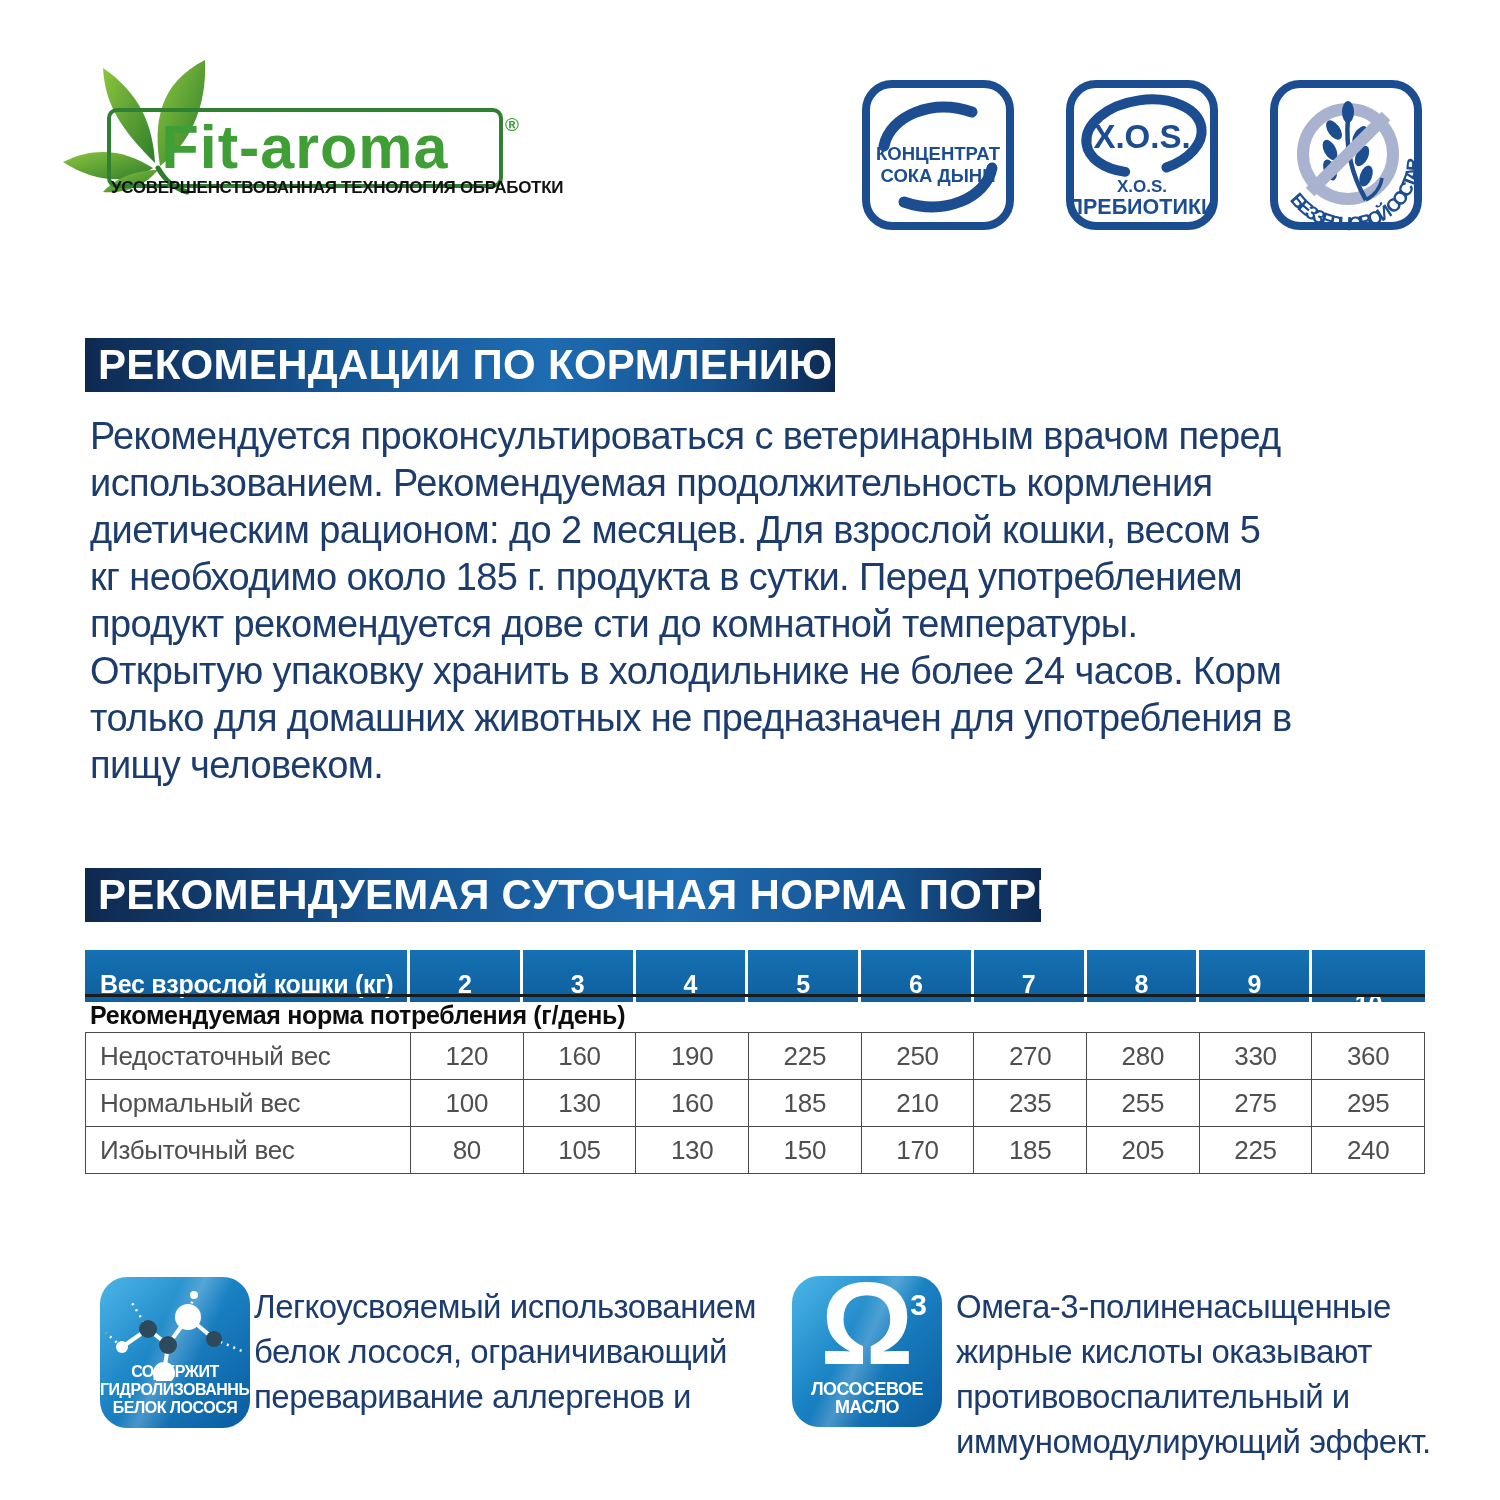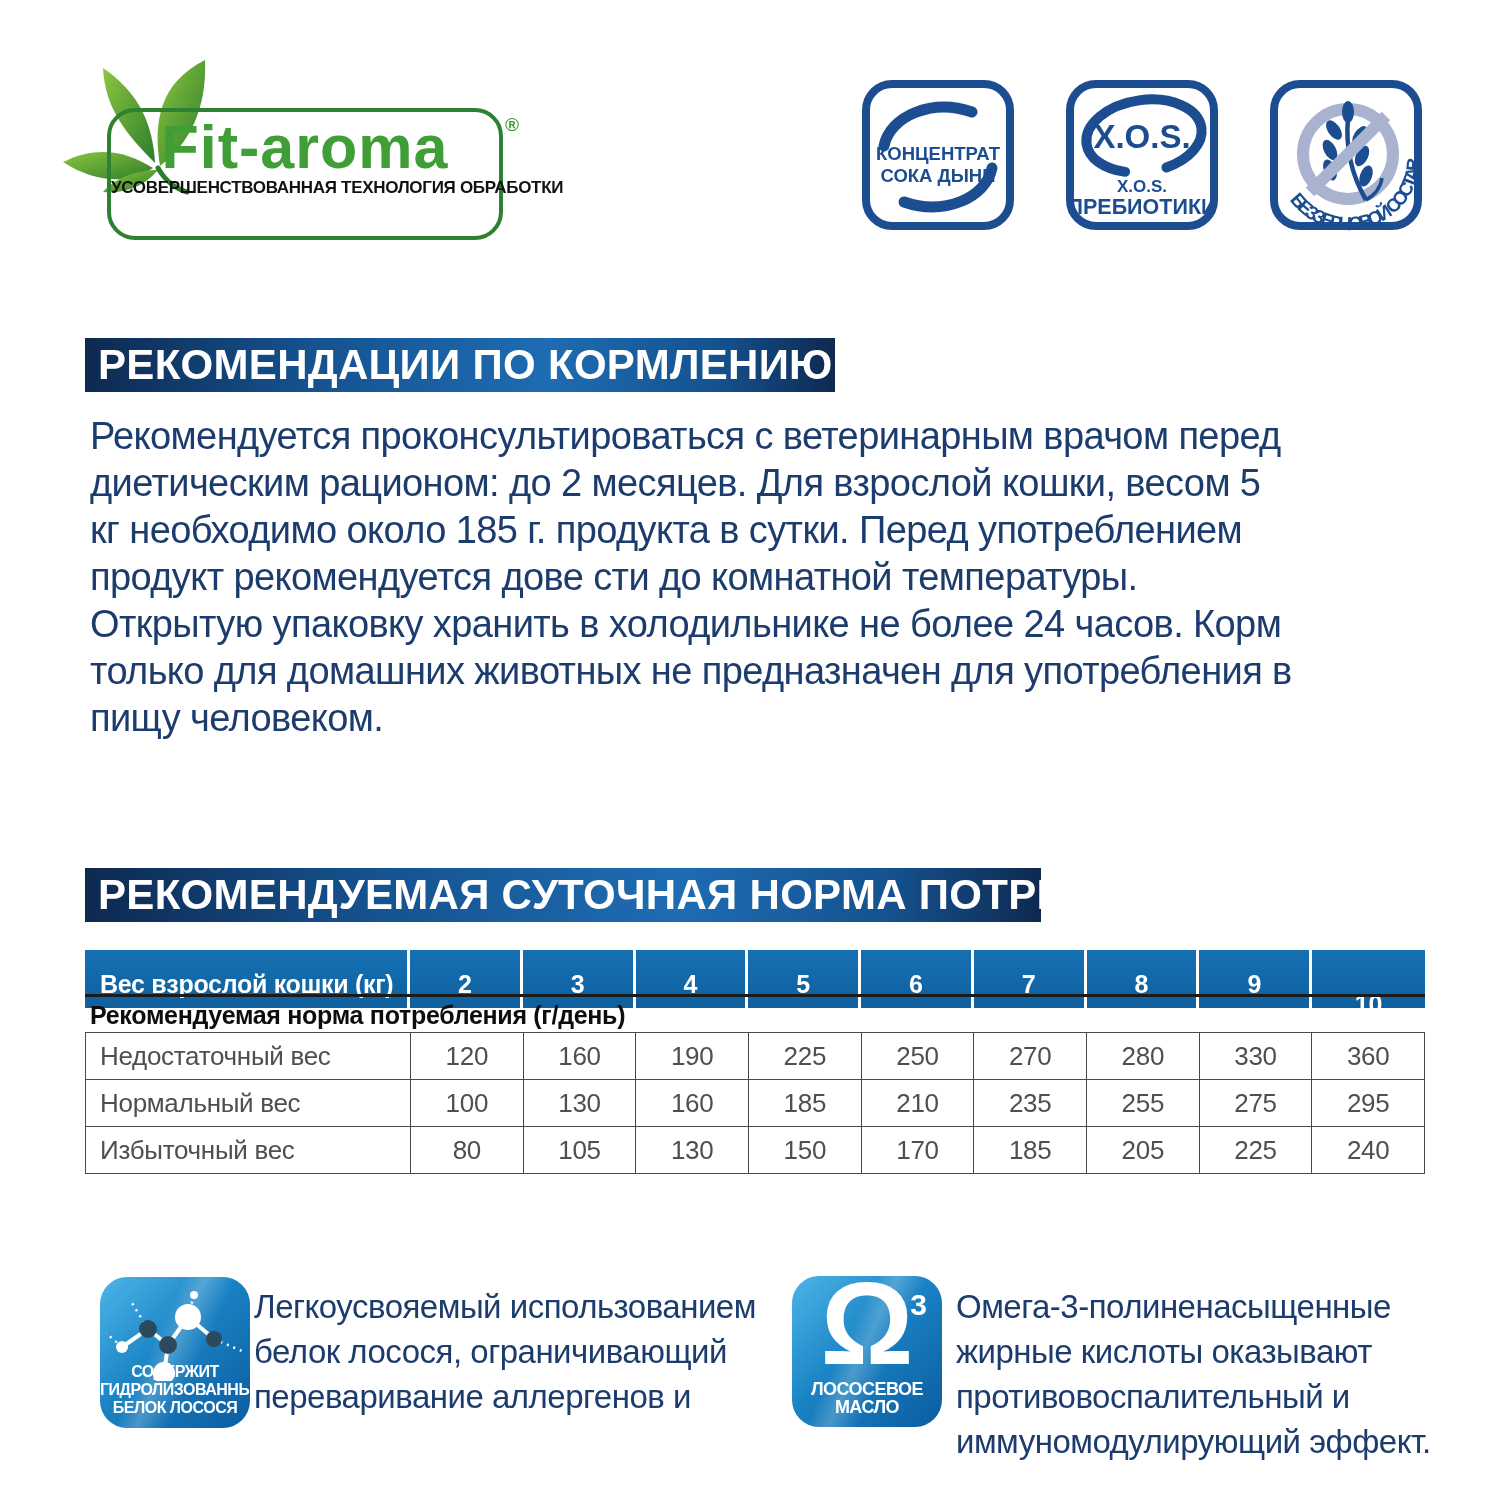--- a/index.html
+++ b/index.html
@@ -1,22 +1,22 @@
 <!DOCTYPE html>
 <html><head>
 <meta charset="utf-8">
 <style>
   html,body{margin:0;padding:0;background:#fff;}
   body{width:1500px;height:1500px;position:relative;overflow:hidden;
        font-family:"Liberation Sans","DejaVu Sans",sans-serif;}
   .abs{position:absolute;}
 
   
-  .logo-frame{position:absolute;left:107px;top:108px;width:396px;height:132px;
-    border:4px solid #2f8033;border-radius:28px;box-sizing:border-box;text-align:center;}
+  .logo-frame{position:absolute;left:107px;top:108px;width:396px;height:80px;
+    border:4px solid #2f8033;border-radius:10px;box-sizing:border-box;text-align:center;}
   .brand{font-size:61px;font-weight:bold;color:#3f9e35;letter-spacing:1px;
     line-height:62px;margin-top:4px;white-space:nowrap;}
   .brand-reg{position:absolute;top:2px;right:-20px;font-size:19px;font-weight:bold;color:#3f9e35;}
   .logo-sub{font-size:17px;font-weight:bold;color:#111;letter-spacing:-0.3px;white-space:nowrap;}
 
   
   .badge{position:absolute;top:80px;width:152px;height:150px;box-sizing:border-box;
     border:8px solid #1c4d91;border-radius:30px;background:#fff;}
   .badge svg{overflow:visible;display:block;}
 
@@ -26,21 +26,21 @@
     color:#fff;font-weight:bold;font-size:42px;line-height:54px;
     padding-left:13px;box-sizing:border-box;letter-spacing:0.3px;white-space:nowrap;}
   #band-feeding{top:338px;width:750px;}
   #band-daily{top:868px;width:956px;}
 
   
   .para{position:absolute;left:90px;top:413px;color:#1c3c6d;font-size:38px;}
   .para div{line-height:47px;white-space:nowrap;letter-spacing:-0.6px;}
 
   
-  .thead{position:absolute;left:85px;top:950px;width:1340px;height:58px;
+  .thead{position:absolute;left:85px;top:950px;width:1340px;height:52px;
     display:grid;grid-template-columns:325px repeat(9,1fr);
     background:linear-gradient(180deg,#1571b3 0%,#0f5f9e 100%);}
   .thead .th{border-right:3px solid #fff;display:flex;align-items:center;justify-content:center;
     color:#fff;font-weight:bold;font-size:25px;box-sizing:border-box;}
   .thead .th:last-child{border-right:none;margin-top:40px;}
   .thead .th.lbl{justify-content:flex-start;padding-left:15px;letter-spacing:-0.3px;}
   .blackline{position:absolute;left:85px;top:994px;width:1340px;height:3px;background:#1b1b1b;}
   .subheader{position:absolute;left:90px;top:1001px;font-size:25px;font-weight:bold;
     color:#0d0d0d;letter-spacing:-0.3px;}
   .tgrid{position:absolute;left:85px;top:1032px;width:1340px;
@@ -131,20 +131,21 @@
       <text font-size="19" font-weight="bold" fill="#1c4d91" letter-spacing="0.5">
         <textPath href="#gfArc" startOffset="1" textLength="182">БЕЗЗЕРНОВОЙ СОСТАВ</textPath>
       </text>
     </svg>
   </div>
 
   <div class="band" id="band-feeding">РЕКОМЕНДАЦИИ ПО КОРМЛЕНИЮ</div>
 
   <div class="para">
     <div>Рекомендуется проконсультироваться с ветеринарным врачом перед</div>
+    <div>использованием. Рекомендуемая продолжительность кормления</div>
     <div>диетическим рационом: до 2 месяцев. Для взрослой кошки, весом 5</div>
     <div>кг необходимо около 185 г. продукта в сутки. Перед употреблением</div>
     <div>продукт рекомендуется дове сти до комнатной температуры.</div>
     <div>Открытую упаковку хранить в холодильнике не более 24 часов. Корм</div>
     <div>только для домашних животных не предназначен для употребления в</div>
     <div>пищу человеком.</div>
   </div>
 
   <div class="band" id="band-daily">РЕКОМЕНДУЕМАЯ СУТОЧНАЯ НОРМА ПОТРЕБЛЕНИЯ</div>
 

